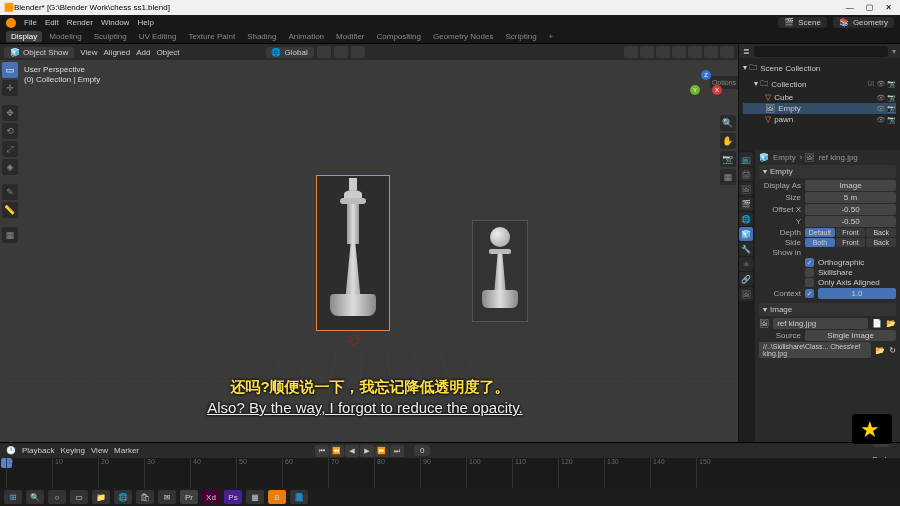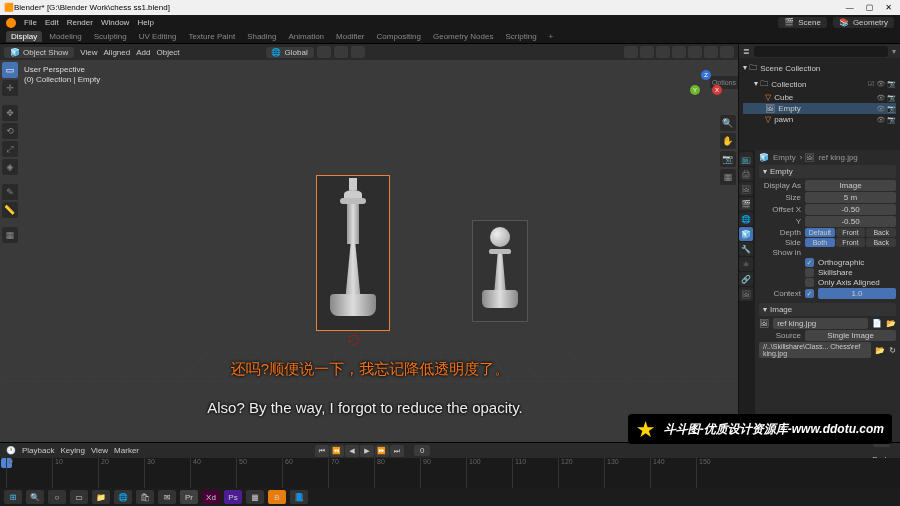--- a/index.html
+++ b/index.html
@@ -112,22 +112,22 @@
 .playhead::before { content: ''; position: absolute; top: 0; left: -5px; width: 11px; height: 10px; background: #5185d6; border-radius: 2px; }
 
 .statusbar { height: 16px; background: #181818; display: flex; align-items: center; padding: 0 6px; gap: 10px; font-size: 8px; color: #888; }
 .status-item { display: flex; align-items: center; gap: 3px; }
 
 .taskbar { position: absolute; bottom: 0; left: 0; right: 0; height: 18px; background: #1c1c1c; display: flex; align-items: center; gap: 4px; padding: 0 4px; }
 .task-icon { width: 18px; height: 14px; background: #333; border-radius: 2px; display: flex; align-items: center; justify-content: center; font-size: 8px; color: #ccc; }
 .task-icon.win { color: #4cc2ff; }
 
 .subtitle { position: absolute; left: 0; right: 170px; bottom: 90px; text-align: center; pointer-events: none; }
-.subtitle .zh { font-size: 15px; color: #f97316; text-shadow: 0 0 3px #000, 0 0 3px #000; font-weight: 400; padding-left: 10px; }
-.subtitle .en { font-size: 15px; color: #eee; text-shadow: 0 0 3px #000, 0 0 3px #000; margin-top: 20px; }
+.subtitle .zh { font-size: 15px; color: #fde047; text-shadow: 0 0 3px #000, 0 0 3px #000; font-weight: 700; padding-left: 10px; }
+.subtitle .en { font-size: 15px; color: #eee; text-shadow: 0 0 3px #000, 0 0 3px #000; margin-top: 2px; text-decoration: underline; }
 
 .watermark { position: absolute; right: 8px; bottom: 62px; display: flex; align-items: center; gap: 4px; background: #000; padding: 3px 8px; border-radius: 4px; }
 .watermark .star { width: 24px; height: 24px; color: #ffd400; font-size: 22px; }
 .watermark .txt { font-size: 12px; font-weight: bold; color: #fff; font-style: italic; }
 </style>
 </head>
 <body>
 
 <div class="titlebar">
   <span>🟧</span>
@@ -466,14 +466,13 @@
   <div class="task-icon">📘</div>
 </div>
 
 <div class="subtitle">
   <div class="zh">还吗?顺便说一下，我忘记降低透明度了。</div>
   <div class="en">Also? By the way, I forgot to reduce the opacity.</div>
 </div>
 
 <div class="watermark">
   <span class="star">★</span>
-  <span class="txt">斗斗图-优质设计资源库-www.ddotu.com</span>
 </div>
 
 </body></html>

